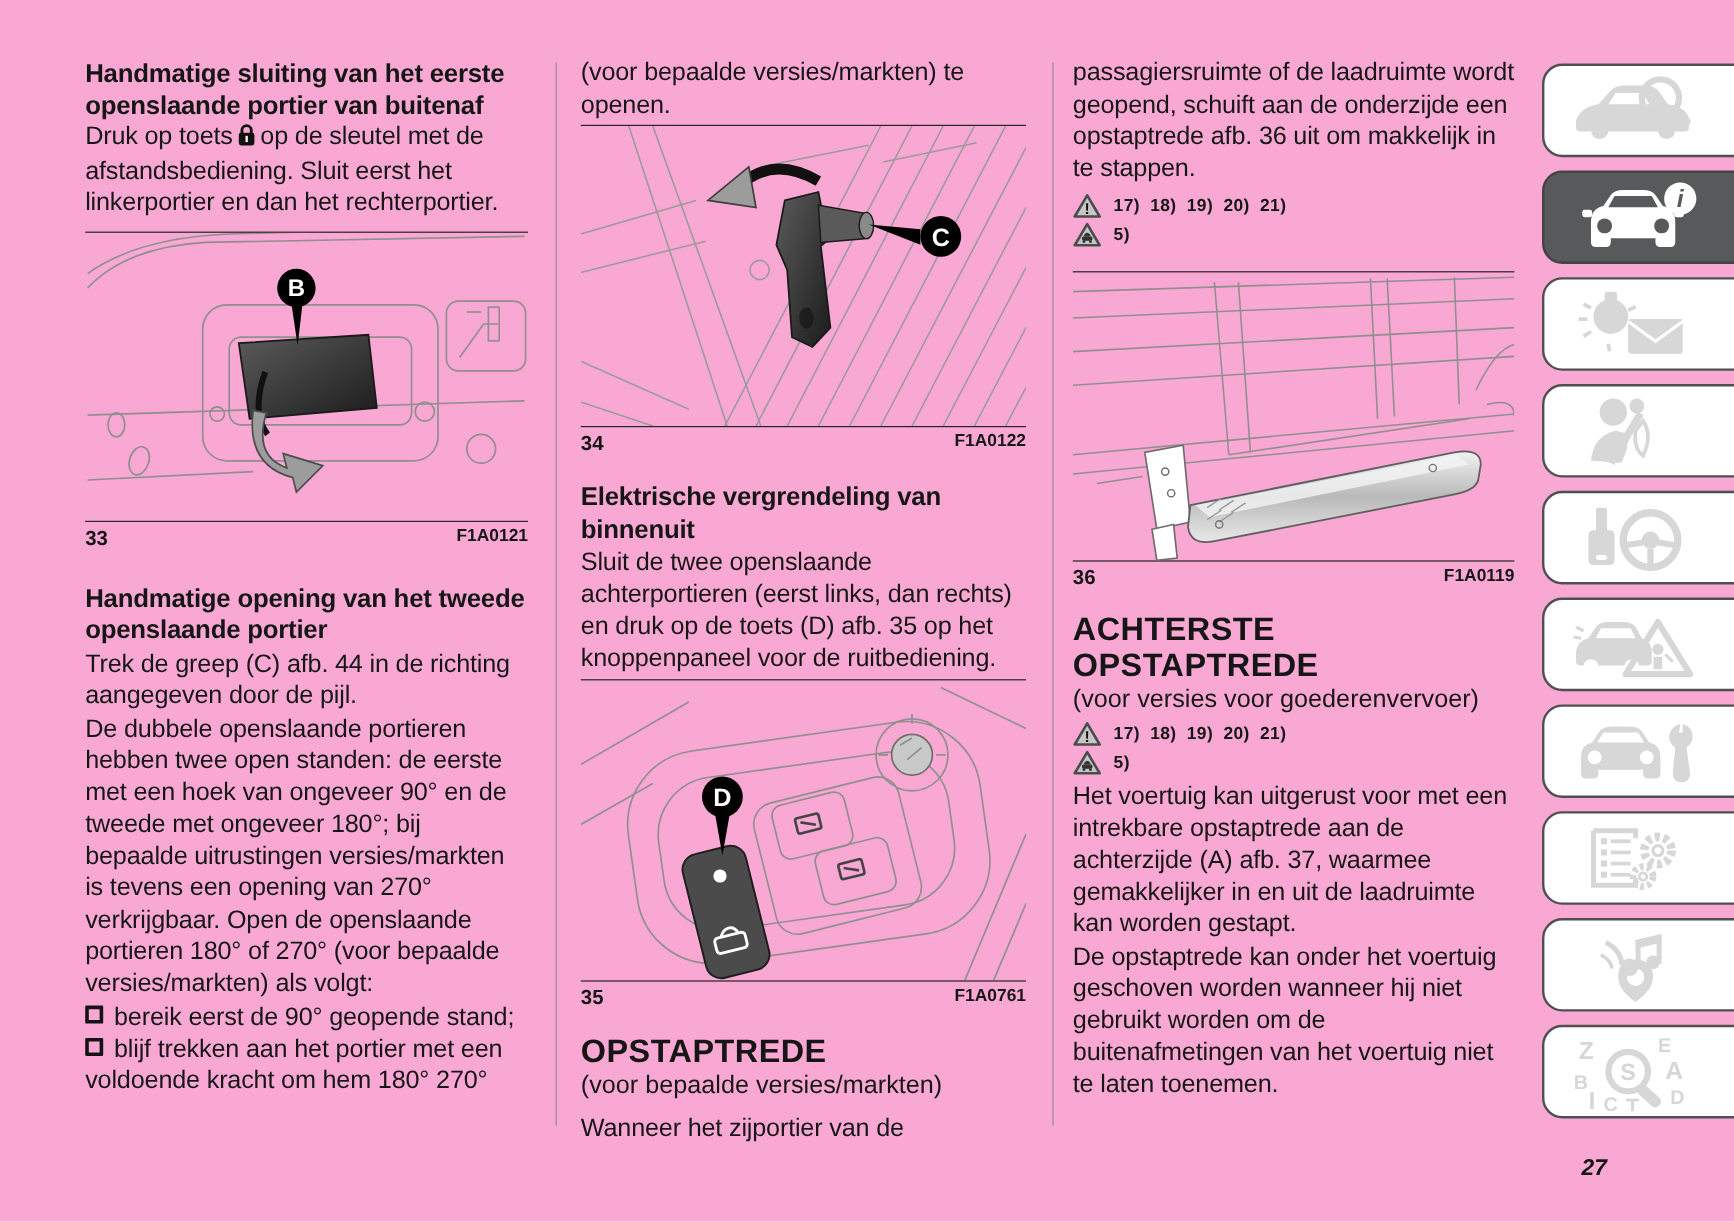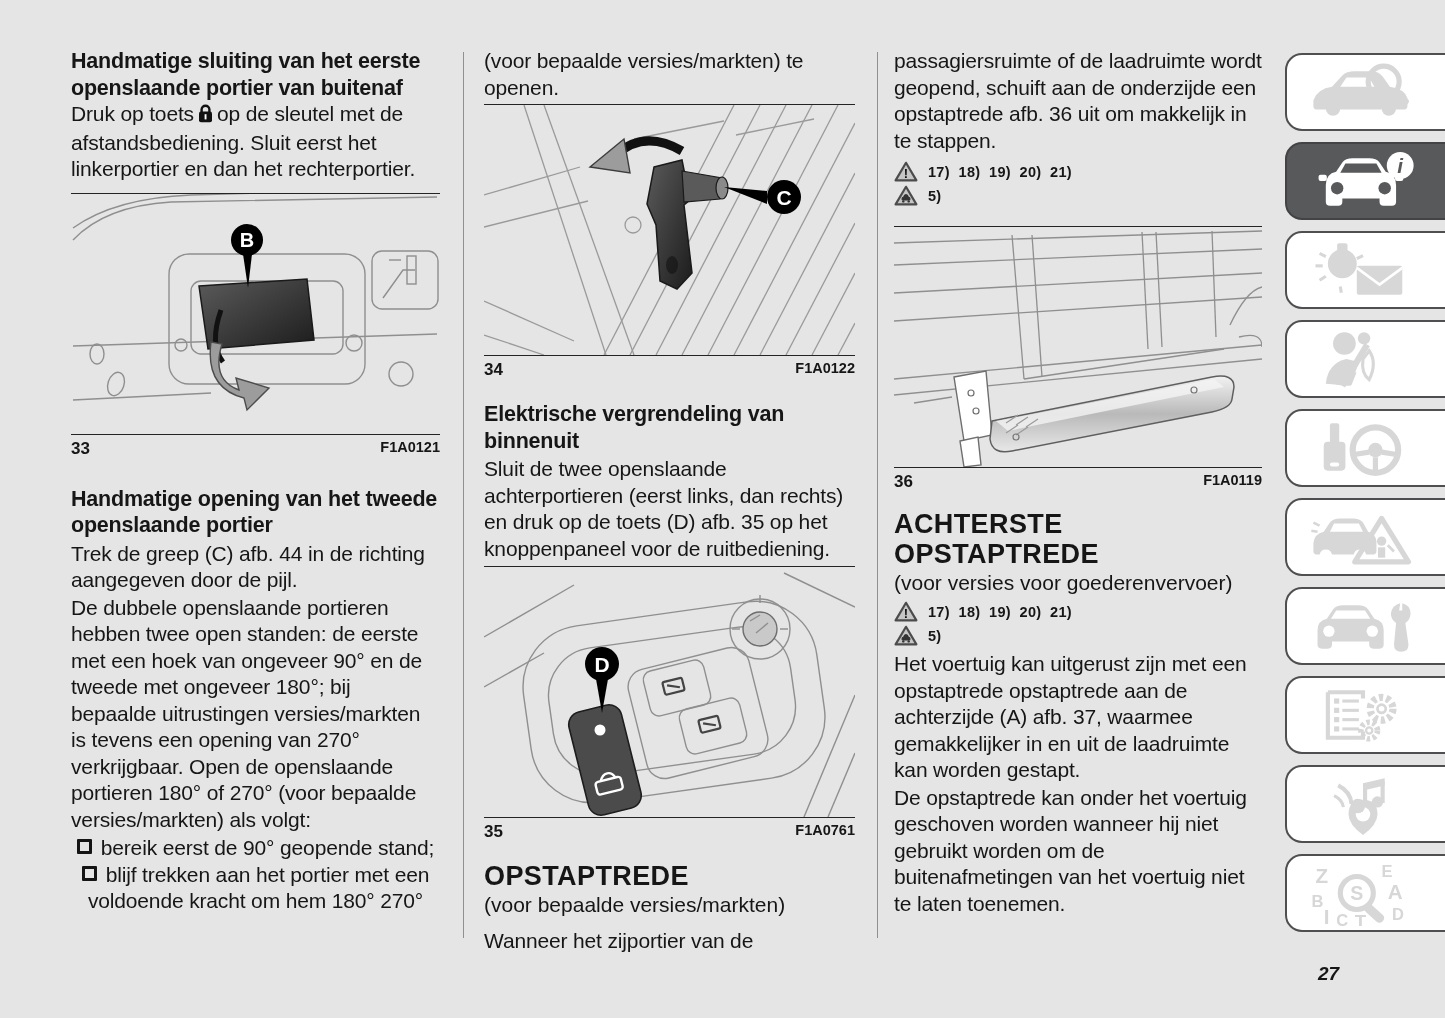--- a/index.html
+++ b/index.html
@@ -1,37 +1,37 @@
 <!DOCTYPE html>
 <html><head>
 <meta charset="utf-8">
 <style>
   html,body{margin:0;padding:0;}
   body{width:1445px;height:1018px;overflow:hidden;background:#fff;
        font-family:"Liberation Sans",sans-serif;color:#161616;}
-  .page{position:relative;width:1445px;height:1018px;overflow:hidden;background:#e5e5e5;text-decoration:underline;}
+  .page{position:relative;width:1445px;height:1018px;overflow:hidden;background:#f9a8d4;text-decoration:underline;}
   .col{position:absolute;top:48px;}
   .col1{left:71px;width:369px;}
   .col2{left:484px;width:371px;}
   .col3{left:894px;width:368px;}
   .vdiv{position:absolute;top:52px;height:886px;width:1px;background:#909090;}
   .vdiv1{left:463px;}
   .vdiv2{left:877px;}
   p.body{margin:0;font-size:21px;line-height:26.5px;letter-spacing:-0.15px;}
   p.body + p.body{margin-top:1px;}
   h3.sub{margin:0;font-size:21.5px;line-height:26.5px;font-weight:bold;letter-spacing:-0.2px;}
   h2.chapter{margin:0;font-size:27px;line-height:30px;font-weight:bold;letter-spacing:0.4px;}
   .note{font-size:21px;line-height:26px;margin:1px 0 0 0;}
   figure.fig{margin:0;}
   .figimg{border-top:1.6px solid #242424;border-bottom:1.6px solid #242424;overflow:hidden;}
   .figimg svg{display:block;}
   .figcap{display:flex;justify-content:space-between;align-items:flex-start;font-weight:bold;margin-top:4px;}
   .fignum{font-size:17px;}
   .figcode{font-size:14.5px;}
-  .bullets{margin-top:2px;text-align:center;}
+  .bullets{margin-top:2px;}
   .bullet{font-size:21px;line-height:26.5px;letter-spacing:-0.15px;}
   .sq{display:inline-block;width:9px;height:9px;border:3px solid #141414;border-radius:1px;
       margin-right:9px;vertical-align:1px;}
   .lockwrap{display:inline-block;vertical-align:-2px;margin:0 4px;}
   .refrow{display:flex;align-items:center;gap:10px;font-weight:bold;font-size:14.5px;margin:3px 0;}
   .refrow .refs{white-space:pre;letter-spacing:0.3px;}
   .wicon{display:inline-flex;}
   .sidebar{position:absolute;top:53px;left:1285px;width:200px;}
   .tile{width:196px;height:78px;box-sizing:border-box;border:2.5px solid #4f4f51;border-radius:17px;
         margin-bottom:11px;display:flex;align-items:center;padding-left:13px;background:#fff;}
@@ -297,21 +297,21 @@
               <path d="M9 12 Q10 9 12 9 Q14 9 15 12 Z"></path>
               <rect x="7.6" y="12" width="8.8" height="3.6" rx="1.4"></rect>
               <circle cx="9.3" cy="16.4" r="1.2"></circle>
               <circle cx="14.7" cy="16.4" r="1.2"></circle>
             </g>
           </svg>
       </span>
       <span class="refs">5)</span>
     </div>
 
-    <p class="body" style="margin-top:5px">Het voertuig kan uitgerust zijn met een opstaptrede opstaptrede aan de achterzijde (A) afb. 37, waarmee gemakkelijker in en uit de laadruimte kan worden gestapt.</p>
+    <p class="body" style="margin-top:5px">Het voertuig kan uitgerust voor met een intrekbare opstaptrede aan de achterzijde (A) afb. 37, waarmee gemakkelijker in en uit de laadruimte kan worden gestapt.</p>
     <p class="body">De opstaptrede kan onder het voertuig geschoven worden wanneer hij niet gebruikt worden om de buitenafmetingen van het voertuig niet te laten toenemen.</p>
   </div>
 
   <div class="vdiv vdiv1"></div>
   <div class="vdiv vdiv2"></div>
 
   <div class="sidebar">
 
     <div class="tile">
       <svg width="126" height="62" viewBox="0 0 104 60">

